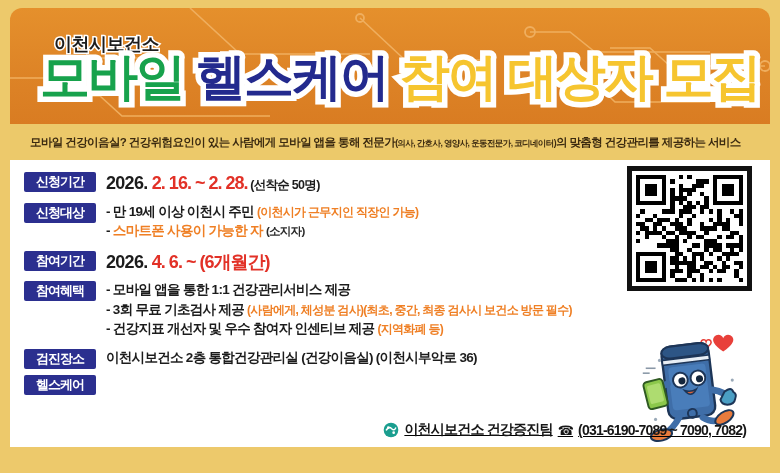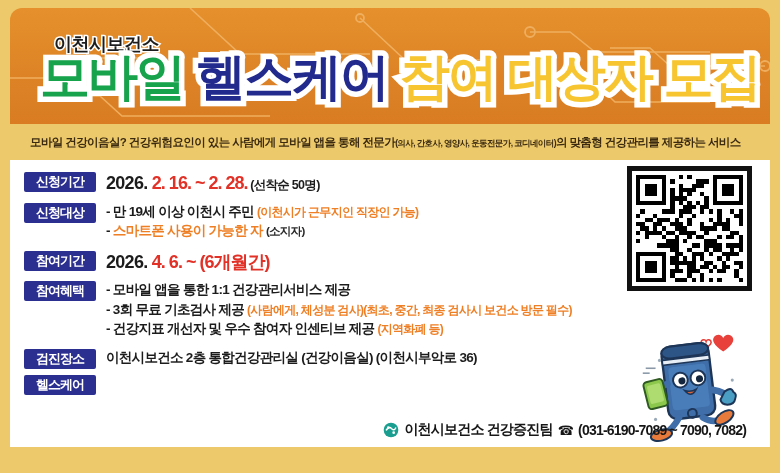--- a/index.html
+++ b/index.html
@@ -150,20 +150,21 @@
     width: 118px; height: 118px;
     z-index: 3;
   }
 
   
   .footer {
     position: absolute;
     right: 24px; bottom: 8px;
     display: flex; align-items: center; gap: 5px;
     z-index: 4;
+    text-decoration: underline;
   }
   .footer-logo { width: 16px; height: 16px; flex: 0 0 auto; }
   .footer-text {
     font-size: 14px; font-weight: 900; color: #161616;
     letter-spacing: -0.8px; white-space: nowrap;
   }
   .phone-icon { font-size: 13px; }
 </style>
 </head>
 <body>

